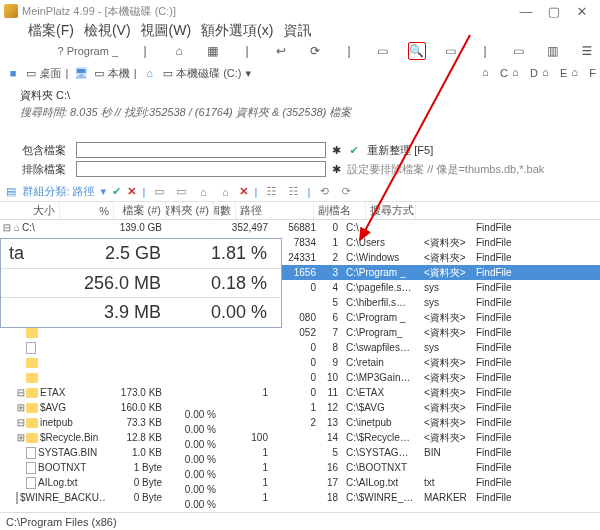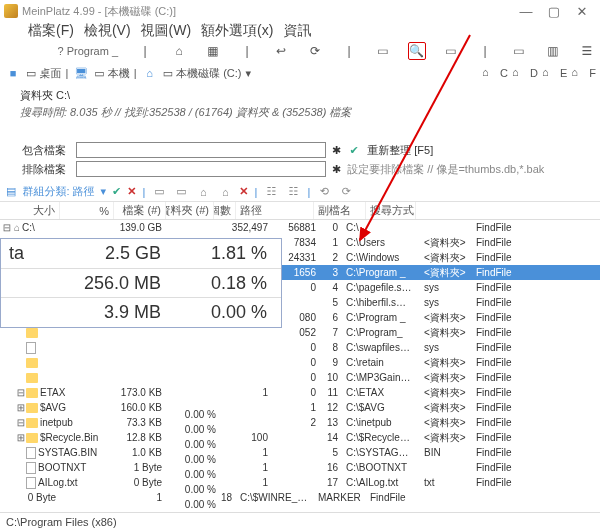--- a/index.html
+++ b/index.html
@@ -497,20 +497,25 @@
           <span style="position:relative">0.00 %</span>
         </div>
         <div class="td c-files">1</div>
         <div class="td c-dirs"></div>
         <div class="td c-cnt">17</div>
         <div class="td c-path">C:\AILog.txt</div>
         <div class="td c-ext">txt</div>
         <div class="td c-mode">FindFile</div>
       </div>
       <div class="tr">
+        <div class="td c-name" style="padding-left:16px">
+          <span class="tree-icon"></span>
+          <span class="file-ic"></span>
+          <span>$WINRE_BACKU…</span>
+        </div>
         <div class="td c-size">0 Byte</div>
         <div class="td c-pct bar-cell">
           <span class="bar-bg" style="width:0%"></span>
           <span style="position:relative">0.00 %</span>
         </div>
         <div class="td c-files">1</div>
         <div class="td c-dirs"></div>
         <div class="td c-cnt">18</div>
         <div class="td c-path">C:\$WINRE_…</div>
         <div class="td c-ext">MARKER</div>

